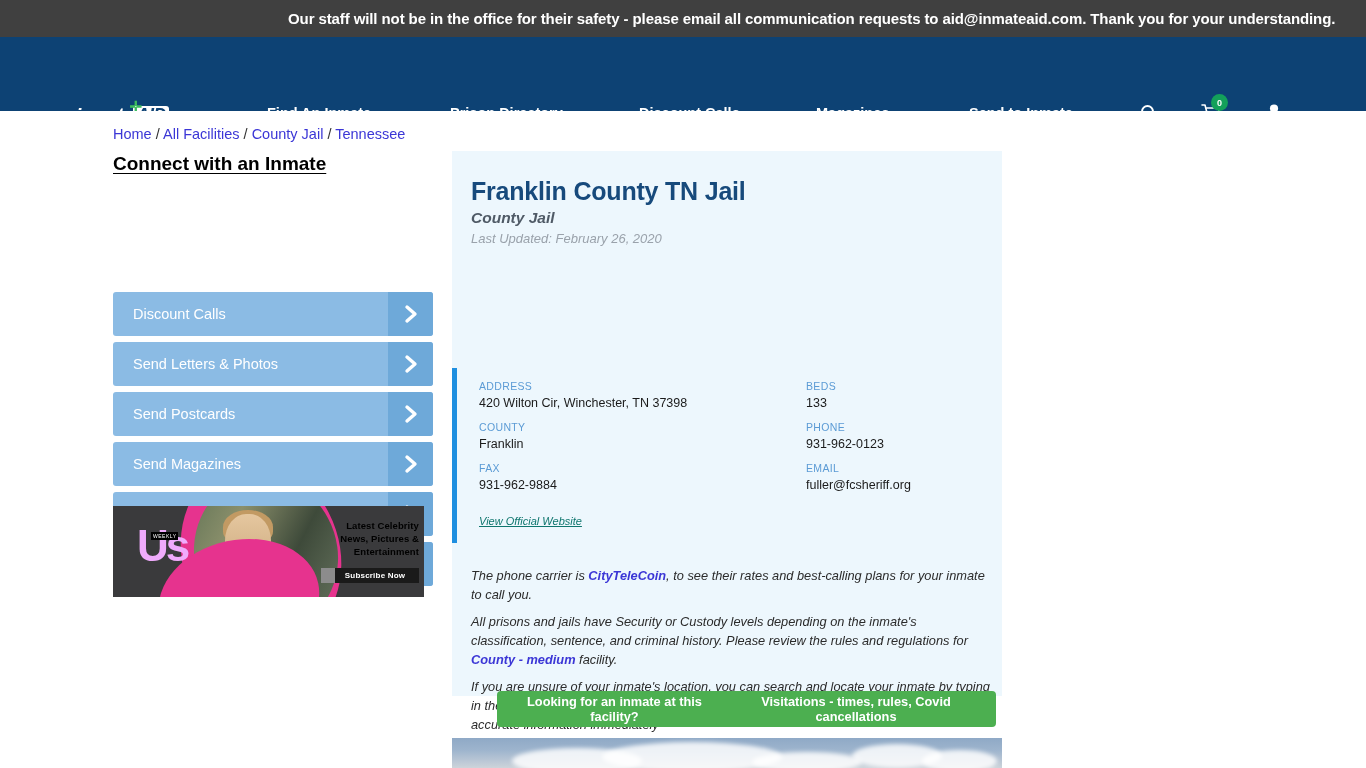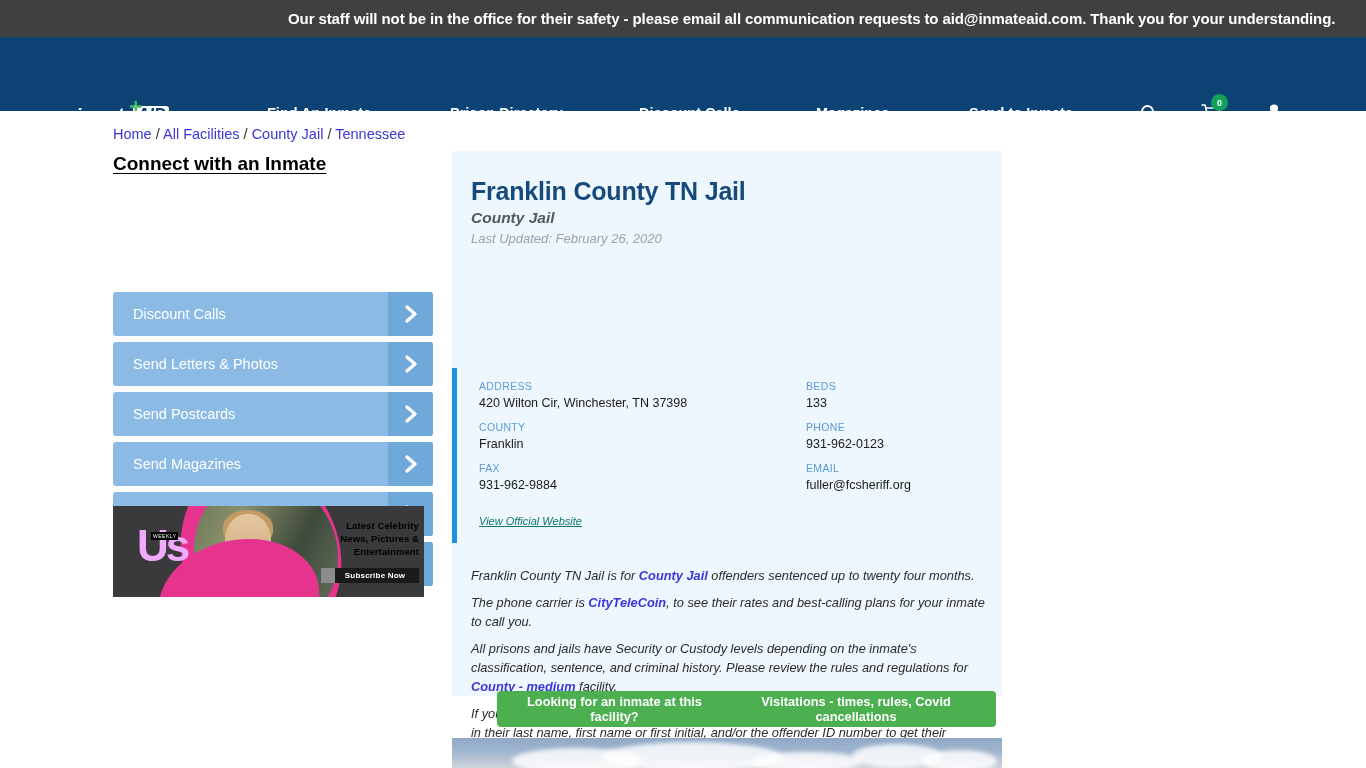--- a/index.html
+++ b/index.html
@@ -492,21 +492,20 @@
         <div class="info-cell" style="left:327px; top:82px;">
           <div class="info-label">EMAIL</div>
           <div class="info-value">fuller@fcsheriff.org</div>
         </div>
 
       </div>
       <div class="official-link">View Official Website</div>
     </div>
 
     <div class="paras">
-      <div class="para"><span>Franklin County TN Jail is for </span><a>County Jail</a><span> offenders sentenced up to twenty four months.</span></div>
 
       <div class="para"><span>The phone carrier is </span><a>CityTeleCoin</a><span>, to see their rates and best-calling plans for your inmate to call you.</span></div>
 
       <div class="para"><span>All prisons and jails have Security or Custody levels depending on the inmate's classification, sentence, and criminal history. Please review the rules and regulations for </span><a>County - medium</a><span> facility.</span></div>
 
       <div class="para">If you are unsure of your inmate's location, you can search and locate your inmate by typing in their last name, first name or first initial, and/or the offender ID number to get their accurate information immediately</div>
     </div>
 
   </div>
 

